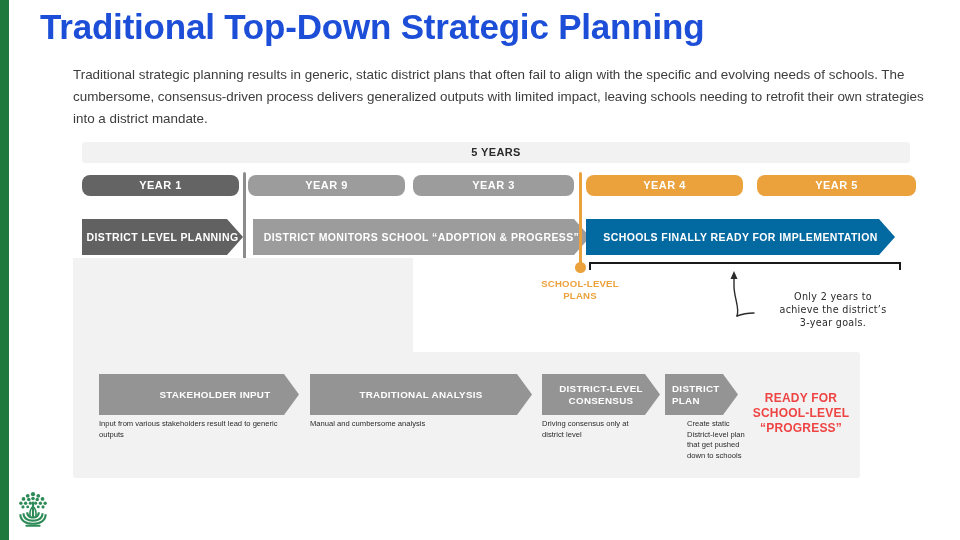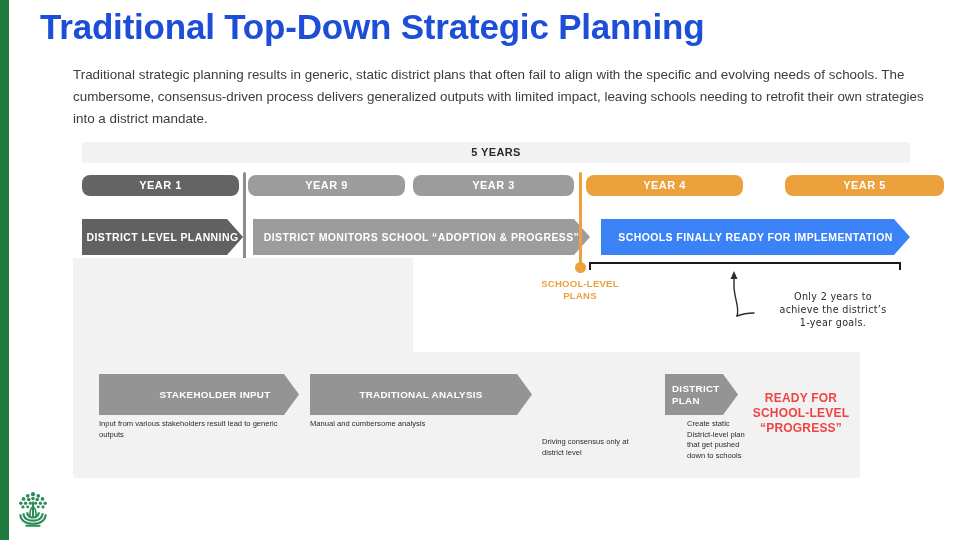--- a/index.html
+++ b/index.html
@@ -134,27 +134,27 @@
 
   <div class="years-band">
     <span>5 YEARS</span>
   </div>
 
   <div class="year-row">
     <div class="year-chip" style="left:0px;width:157px;background:#646464;">YEAR 1</div>
     <div class="year-chip" style="left:166px;width:157px;background:#9c9c9c;">YEAR 9</div>
     <div class="year-chip" style="left:331px;width:161px;background:#9c9c9c;">YEAR 3</div>
     <div class="year-chip" style="left:504px;width:157px;background:#eba13c;">YEAR 4</div>
-    <div class="year-chip" style="left:703px;width:159px;background:#eba13c;">YEAR 5</div>
+    <div class="year-chip" style="left:675px;width:159px;background:#eba13c;">YEAR 5</div>
   </div>
 
   <div class="phase-row">
     <div class="phase" style="left:0px;width:161px;background:#616161;">DISTRICT LEVEL PLANNING</div>
     <div class="phase" style="left:171px;width:337px;background:#9c9c9c;">DISTRICT MONITORS SCHOOL “ADOPTION &amp; PROGRESS”</div>
-    <div class="phase" style="left:519px;width:309px;background:#3b82f6;">SCHOOLS FINALLY READY FOR IMPLEMENTATION</div>
+    <div class="phase" style="left:504px;width:309px;background:#0369a1;">SCHOOLS FINALLY READY FOR IMPLEMENTATION</div>
   </div>
 
   <div class="divider" style="left:243px;top:172px;height:96px;background:#8c8c8c;"></div>
   <div class="dot" style="left:239px;top:264px;background:#8c8c8c;"></div>
   <div class="milestone-label" style="left:183px;top:278px;width:122px;color:#111111;">
     <div>DISTRICT</div>
     <div>VISION &amp; PLAN</div>
   </div>
 
   <div class="divider" style="left:579px;top:172px;height:96px;background:#eba13c;"></div>
@@ -169,40 +169,44 @@
   <div class="bracket" style="left:899px;top:262px;width:0;border-left:1.6px solid #1a1a1a;"></div>
 
   <svg class="handnote-arrow" style="position:absolute;left:726px;top:268px;" width="46" height="50" viewBox="0 0 46 50">
     <path d="M11 48 C 14 40, 8 30, 8 18 L 8 6" fill="none" stroke="#2b2b2b" stroke-width="1.4" stroke-linecap="round"></path>
     <path d="M8 3 L 4.5 11 L 11.5 11 Z" fill="#2b2b2b"></path>
     <path d="M11 48 C 16 46, 22 45, 28 45" fill="none" stroke="#2b2b2b" stroke-width="1.4" stroke-linecap="round"></path>
   </svg>
   <div class="handnote" style="left:758px;top:290px;width:150px;">
     <div>Only 2 years to</div>
     <div>achieve the district’s</div>
-    <div>1-year goals.</div>
+    <div>3-year goals.</div>
   </div>
 
   <svg class="funnel" style="left:73px;top:258px;" width="340" height="100" viewBox="0 0 340 100">
     <polygon points="55,0 210,100 0,100" fill="#f2f2f2"></polygon>
   </svg>
 
   <div class="bottom-panel"></div>
 
   <div class="step" style="left:99px;top:374px;width:200px;padding-left:36px;">
     <span>STAKEHOLDER INPUT</span>
   </div>
   <div class="step-caption" style="left:99px;top:419px;width:192px;">Input from various stakeholders result lead to generic outputs</div>
 
   <div class="step" style="left:310px;top:374px;width:222px;">
     <span>TRADITIONAL ANALYSIS</span>
   </div>
   <div class="step-caption" style="left:310px;top:419px;width:200px;">Manual and cumbersome analysis</div>
 
-  <div class="step-caption" style="left:542px;top:437px;width:110px;">Driving consensus only at district level</div>
+  <div class="step" style="left:542px;top:374px;width:118px;flex-direction:column;">
+    <span>DISTRICT-LEVEL</span>
+    <span>CONSENSUS</span>
+  </div>
+  <div class="step-caption" style="left:542px;top:419px;width:110px;">Driving consensus only at district level</div>
 
   <div class="step" style="left:665px;top:374px;width:73px;flex-direction:column;align-items:flex-start;padding-left:7px;">
     <span>DISTRICT</span>
     <span>PLAN</span>
   </div>
   <div class="step-caption" style="left:672px;top:419px;width:66px;margin-left:15px;">Create static District-level plan that get pushed down to schools</div>
 
   <div class="final-label" style="left:742px;top:391px;width:118px;">
     <div>READY FOR</div>
     <div>SCHOOL-LEVEL</div>

